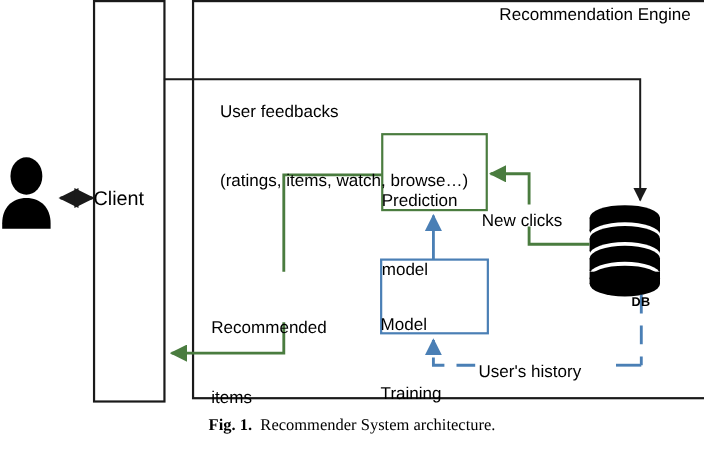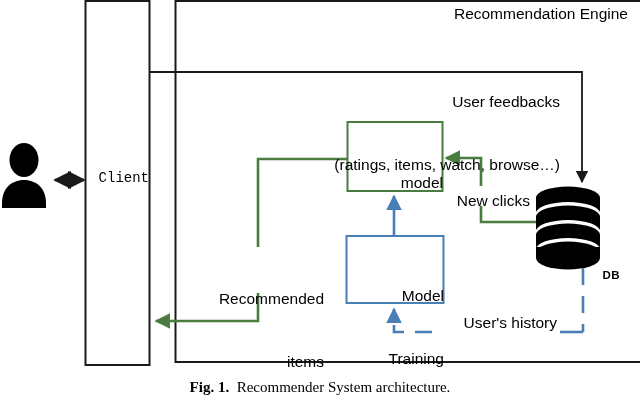--- a/index.html
+++ b/index.html
@@ -27,34 +27,33 @@
     width: 640px;
     height: 409px;
     display: block;
   }
   .lbl {
     position: absolute;
     font-family: "Liberation Sans", sans-serif;
     color: #000000;
     white-space: pre;
     line-height: 1.15;
-    text-align: right;
+    text-align: left;
   }
   #engine-title {
     right: 12px;
     top: 5px;
     font-size: 15.5px;
     text-align: center;
   }
   #client-label {
     left: 85px;
     top: 170px;
     width: 64px;
-    font-size: 14px;
-    font-family: Liberation Mono, monospace;
+    font-size: 18px;
   }
   #feedback-label {
     left: 200px;
     top: 50px;
     width: 360px;
     font-size: 15.5px;
     line-height: 1.35;
   }
   #prediction-label {
     left: 347px;
@@ -78,21 +77,21 @@
   }
   #recommended-label {
     left: 192px;
     top: 247px;
     width: 132px;
     font-size: 15.5px;
     line-height: 1.35;
   }
   #history-label {
     left: 435px;
-    top: 314px;
+    top: 330px;
     width: 122px;
     font-size: 15.5px;
   }
   #db-label {
     left: 574px;
     top: 269px;
     width: 46px;
     font-size: 11.5px;
     font-weight: bold;
     letter-spacing: 0.5px;
@@ -187,20 +186,21 @@
   <div class="lbl" id="engine-title">Recommendation Engine</div>
 
   <div class="lbl" id="client-label">Client</div>
 
   <div class="lbl" id="feedback-label">
     <div>User feedbacks</div>
     <div>(ratings, items, watch, browse…)</div>
   </div>
 
   <div class="lbl" id="prediction-label">
+    <div>Prediction</div>
     <div>model</div>
   </div>
 
   <div class="lbl" id="training-label">
     <div>Model</div>
     <div>Training</div>
   </div>
 
   <div class="lbl" id="newitems-label">New clicks</div>
 

